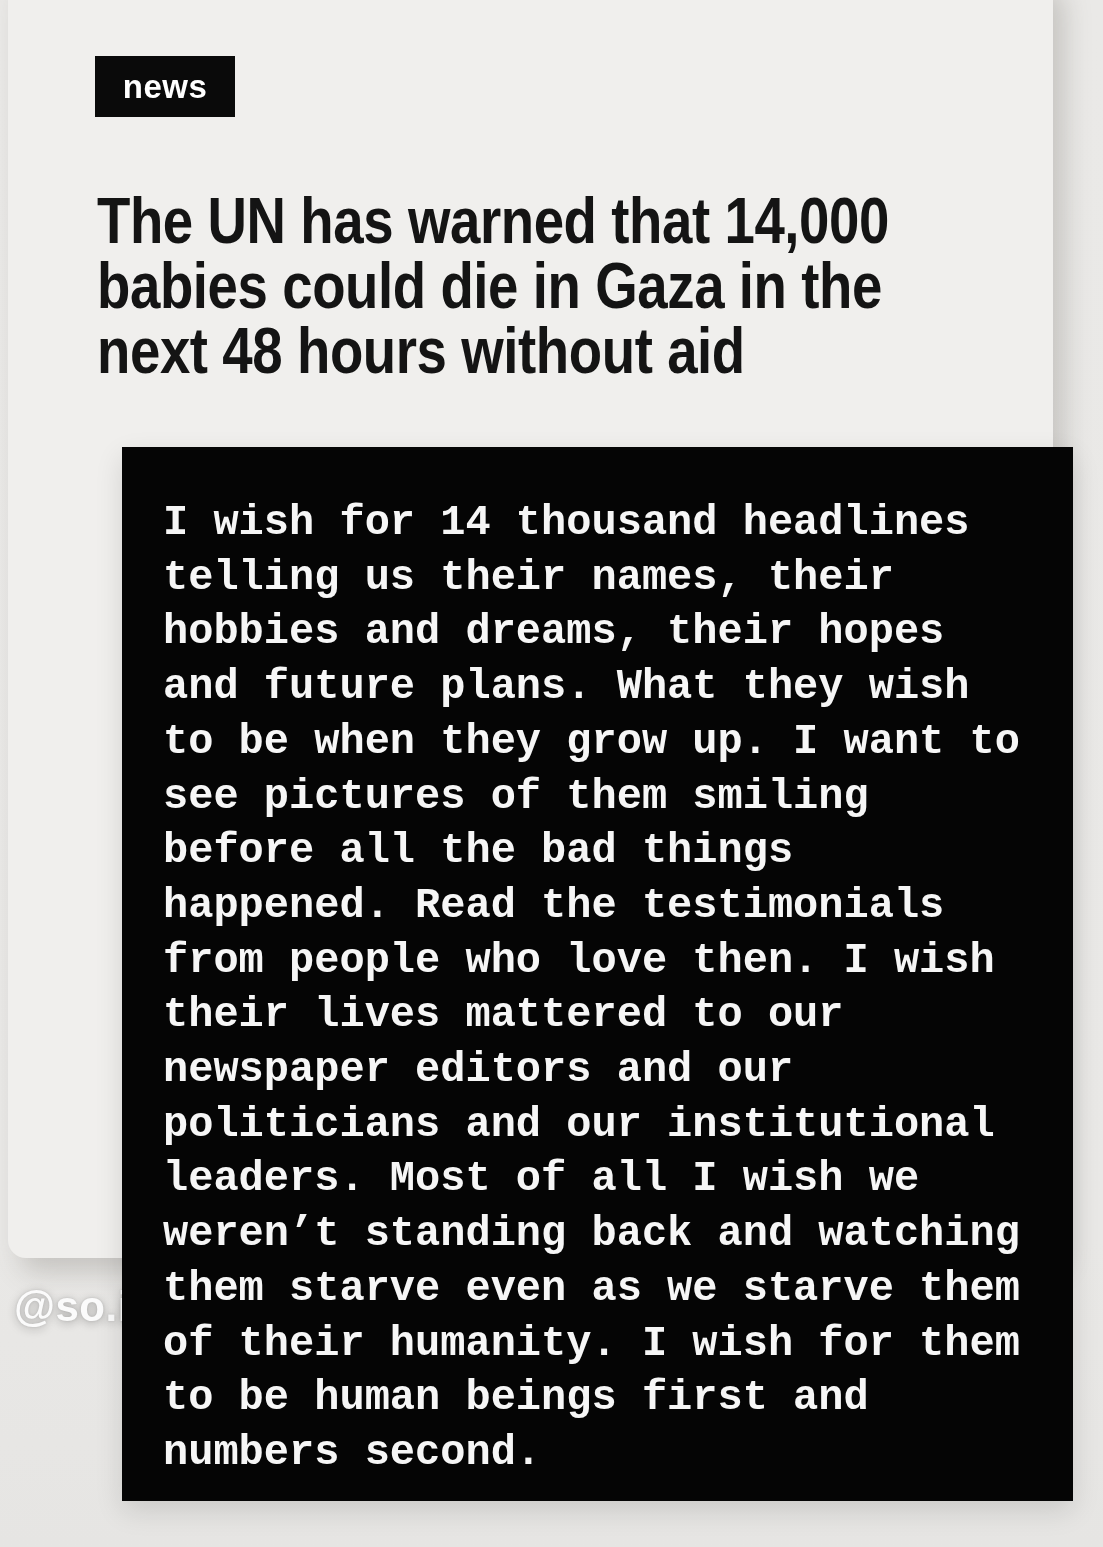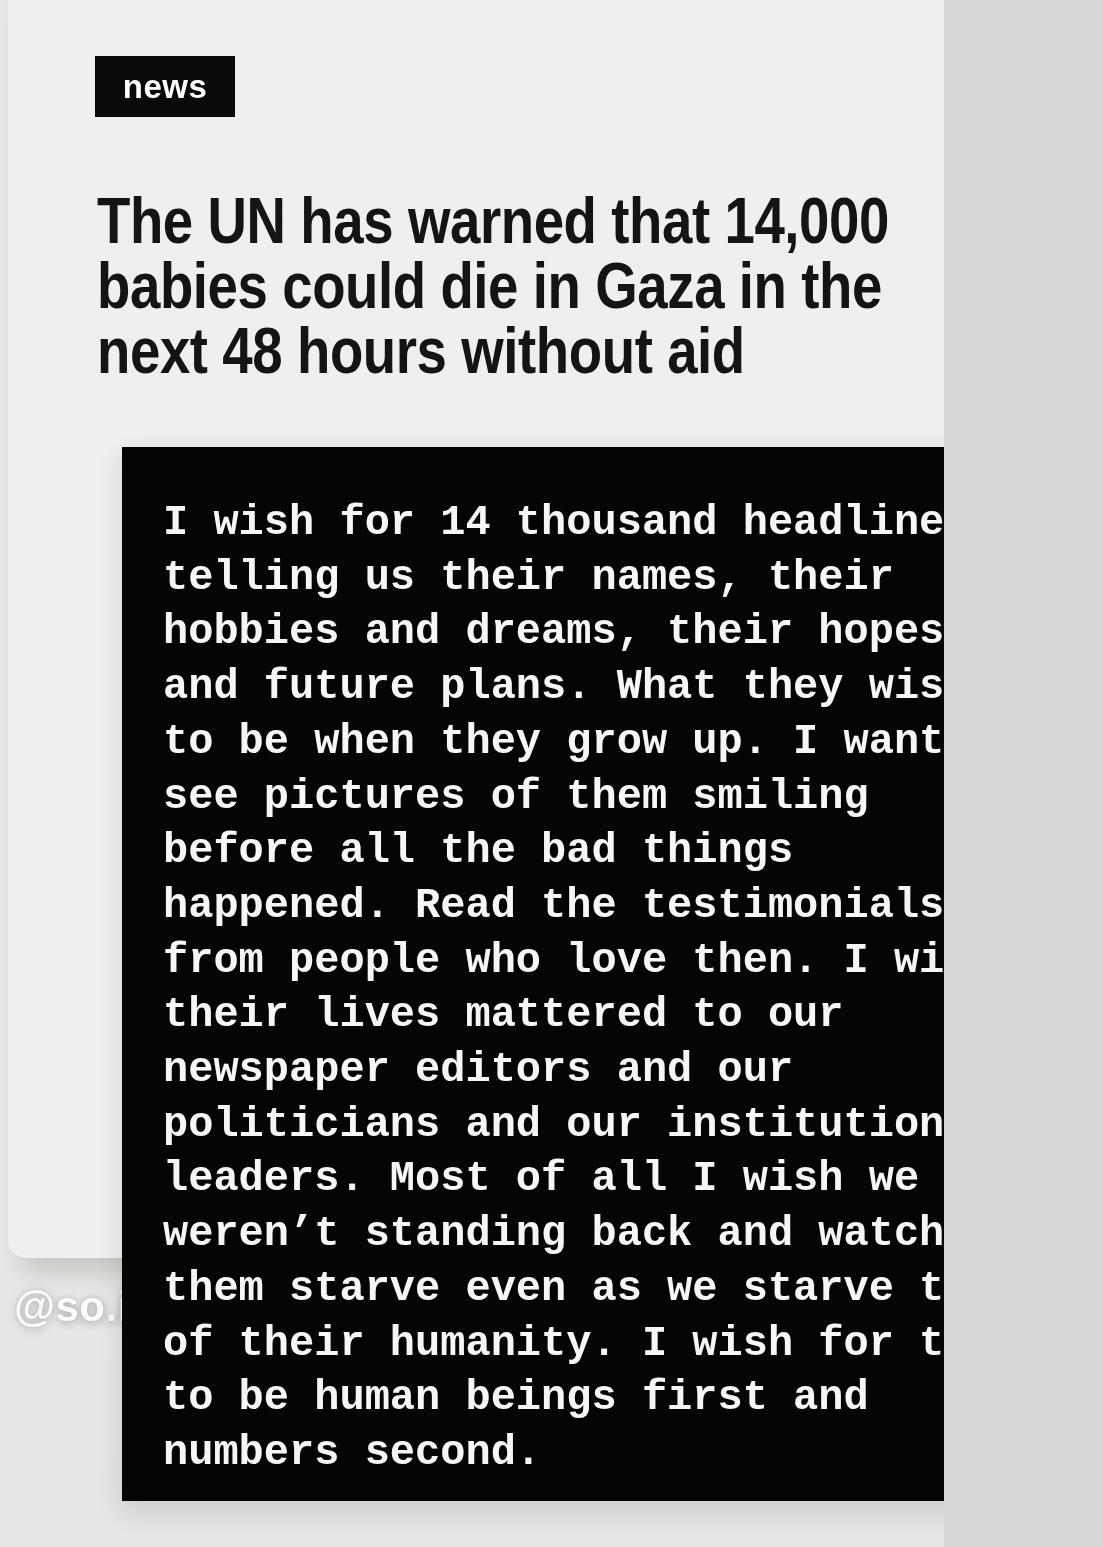--- a/index.html
+++ b/index.html
@@ -1,17 +1,17 @@
 <!DOCTYPE html>
 <html><head>
 <meta charset="utf-8">
 <style>
   html,body{margin:0;padding:0;background:#d8d7d5;}
   .stage{
-    position:relative;width:944px;height:1547px;overflow:hidden;
+    position:relative;width:1103px;height:1547px;overflow:hidden;
     background:linear-gradient(180deg,#eae9e7 0%,#e9e8e6 80%,#e6e5e3 100%);
     font-family:"Liberation Sans",sans-serif;
   }
   .smudge{
     position:absolute;left:968px;top:-12px;width:78px;height:44px;z-index:0;
     background:radial-gradient(ellipse at center,rgba(110,105,98,0.38) 0%,rgba(110,105,98,0) 70%);
     filter:blur(3px);
   }
   .card{
     position:absolute;left:8px;top:-24px;width:1045px;height:1282px;z-index:1;

